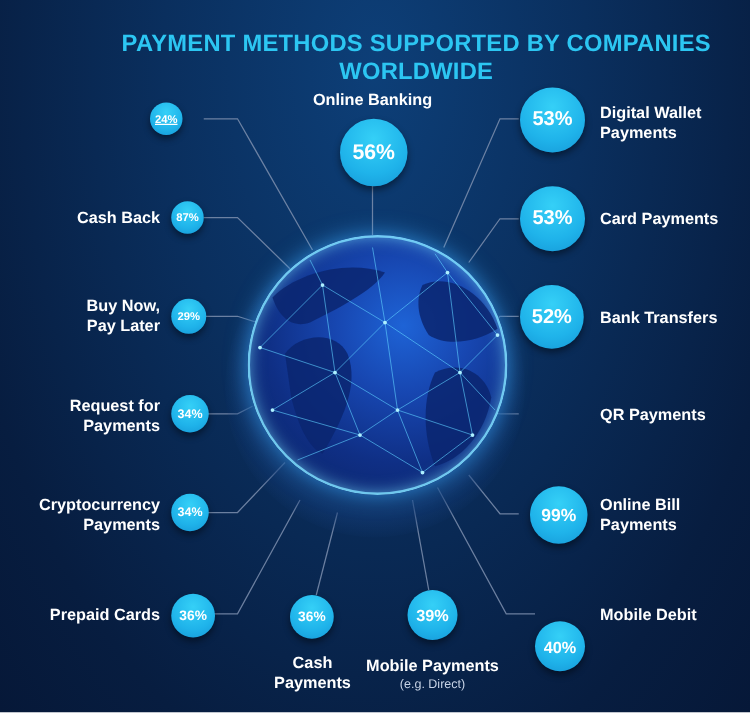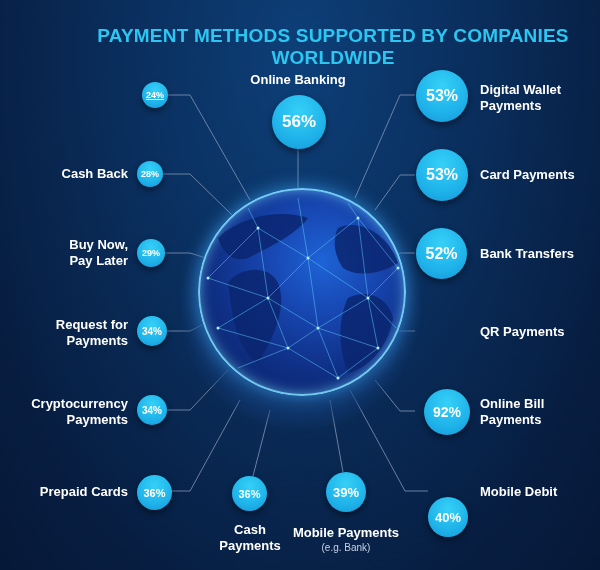--- a/index.html
+++ b/index.html
@@ -83,24 +83,24 @@
           <circle cx="140" cy="190" r="1.5"></circle>
           <circle cx="180" cy="160" r="1.5"></circle>
         <circle cx="200" cy="80" r="1.5"></circle>
           <circle cx="20" cy="140" r="1.5"></circle>
           <circle cx="10" cy="90" r="1.5"></circle>
       </g>
       <circle cx="104" cy="104" r="103" fill="none" stroke="#7fe0ff" stroke-width="2" opacity="0.8"></circle>
     </svg>
   </div>
 
-  <div class="bubble" style="left:142px;top:82px;width:26px;height:26px;font-size:9px;text-decoration:underline;">24%</div>
+  <div class="bubble" style="left:120px;top:82px;width:26px;height:26px;font-size:9px;text-decoration:underline;">24%</div>
 
   <div class="lbl r" style="right:472px;top:166px;">Cash Back</div>
-  <div class="bubble" style="left:137px;top:161px;width:26px;height:26px;font-size:9px;">28%</div>
+  <div class="bubble" style="left:137px;top:161px;width:26px;height:26px;font-size:9px;">87%</div>
 
   <div class="lbl r" style="right:472px;top:237px;">
     <div>Buy Now,</div>
     <div>Pay Later</div>
   </div>
   <div class="bubble" style="left:137px;top:239px;width:28px;height:28px;font-size:9px;">29%</div>
 
   <div class="lbl r" style="right:472px;top:317px;">
     <div>Request for</div>
     <div>Payments</div>
@@ -117,21 +117,21 @@
   <div class="bubble" style="left:137px;top:475px;width:35px;height:35px;font-size:11px;">36%</div>
 
   <div class="bubble" style="left:232px;top:476px;width:35px;height:35px;font-size:11px;">36%</div>
   <div class="lbl c" style="left:210px;top:522px;width:80px;">
     <div>Cash</div>
     <div>Payments</div>
   </div>
 
   <div class="bubble" style="left:326px;top:472px;width:40px;height:40px;font-size:13px;">39%</div>
   <div class="lbl c" style="left:286px;top:525px;width:120px;">Mobile Payments</div>
-  <div class="sub" style="left:296px;top:542px;width:100px;">(e.g. Bank)</div>
+  <div class="sub" style="left:296px;top:542px;width:100px;">(e.g. Direct)</div>
 
   <div class="bubble" style="left:428px;top:497px;width:40px;height:40px;font-size:13px;">40%</div>
   <div class="lbl l" style="left:480px;top:484px;">Mobile Debit</div>
 
   <div class="lbl c" style="left:230px;top:72px;width:136px;">Online Banking</div>
   <div class="bubble" style="left:272px;top:95px;width:54px;height:54px;font-size:17px;">56%</div>
 
   <div class="bubble" style="left:416px;top:70px;width:52px;height:52px;font-size:16px;">53%</div>
   <div class="lbl l" style="left:480px;top:82px;">
     <div>Digital Wallet</div>
@@ -139,18 +139,18 @@
   </div>
 
   <div class="bubble" style="left:416px;top:149px;width:52px;height:52px;font-size:16px;">53%</div>
   <div class="lbl l" style="left:480px;top:167px;">Card Payments</div>
 
   <div class="bubble" style="left:416px;top:228px;width:51px;height:51px;font-size:16px;">52%</div>
   <div class="lbl l" style="left:480px;top:246px;">Bank Transfers</div>
 
   <div class="lbl l" style="left:480px;top:324px;">QR Payments</div>
 
-  <div class="bubble" style="left:424px;top:389px;width:46px;height:46px;font-size:14px;">92%</div>
+  <div class="bubble" style="left:424px;top:389px;width:46px;height:46px;font-size:14px;">99%</div>
   <div class="lbl l" style="left:480px;top:396px;">
     <div>Online Bill</div>
     <div>Payments</div>
   </div>
 </div>
 
 </body></html>

